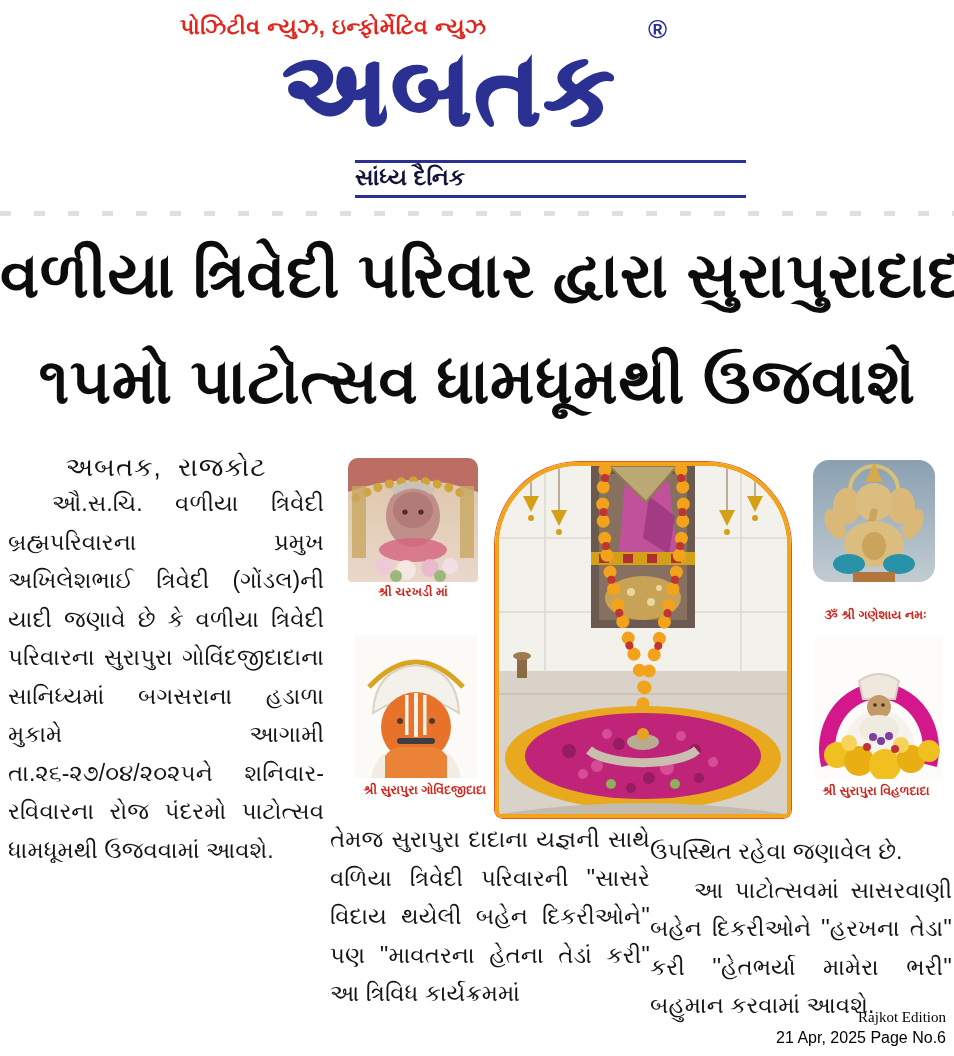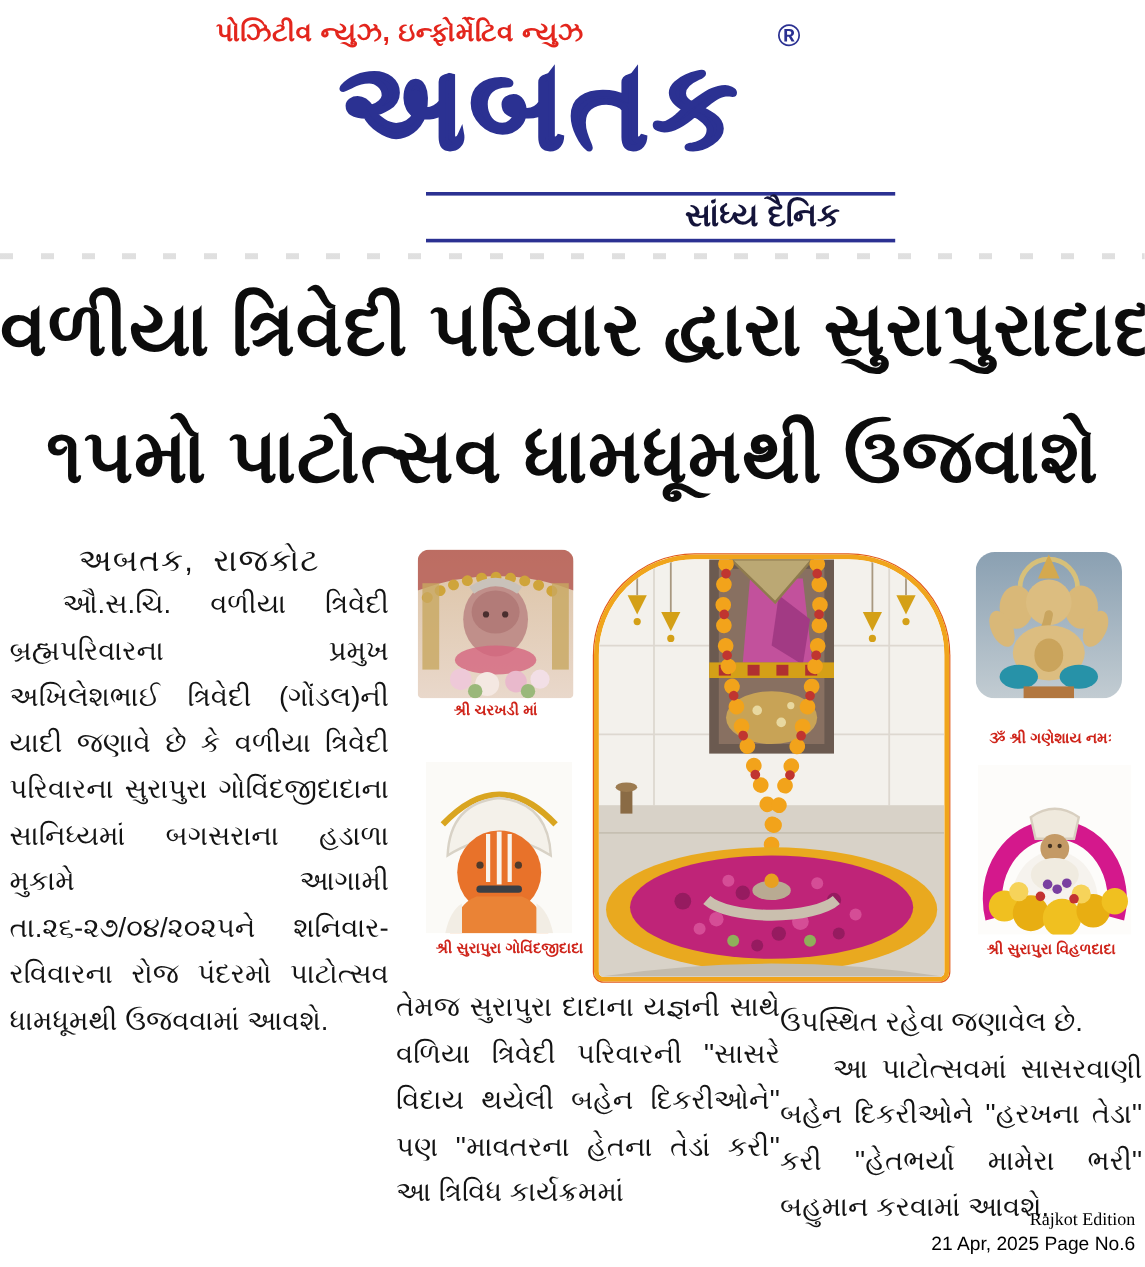--- a/index.html
+++ b/index.html
@@ -3,21 +3,21 @@
 <meta charset="utf-8">
 <style>
   html,body{margin:0;padding:0;}
   body{width:954px;height:1056px;background:#ffffff;font-family:"Liberation Sans",sans-serif;position:relative;overflow:hidden;color:#161616;}
   .abs{position:absolute;}
 
   
   .tagline{top:14px;left:180px;width:390px;text-align:left;font-size:22px;font-weight:bold;color:#e3261d;letter-spacing:.5px;}
   .logo{top:30px;left:200px;width:500px;text-align:center;font-size:100px;line-height:1.18;font-weight:900;color:#2b3192;letter-spacing:3px;-webkit-text-stroke:2.5px #2b3192;}
   .regmark{top:14px;left:648px;font-size:26px;color:#2b3192;font-weight:bold;}
-  .subtitle{top:160px;left:355px;width:345px;border-top:3px solid #2b3192;border-bottom:3px solid #2b3192;padding:1px 46px 4px 0;text-align:right;font-size:27px;font-weight:bold;color:#14143a;}
+  .subtitle{top:160px;left:355px;width:345px;border-top:3px solid #2b3192;border-bottom:3px solid #2b3192;padding:1px 46px 4px 0;text-align:left;font-size:23px;font-weight:bold;color:#14143a;}
 
   
   .scan-strip{top:211px;left:0;width:954px;height:5px;background:repeating-linear-gradient(90deg,#b9b9b9 0 11px,transparent 11px 34px);opacity:.45;}
 
   
   .headline{top:222px;left:0;width:954px;text-align:center;font-weight:bold;color:#0c0c0c;}
   .headline .hl{font-size:63px;line-height:106px;white-space:nowrap;letter-spacing:.5px;}
 
   
   .col{font-size:23px;line-height:38.5px;text-align:justify;color:#141414;}

